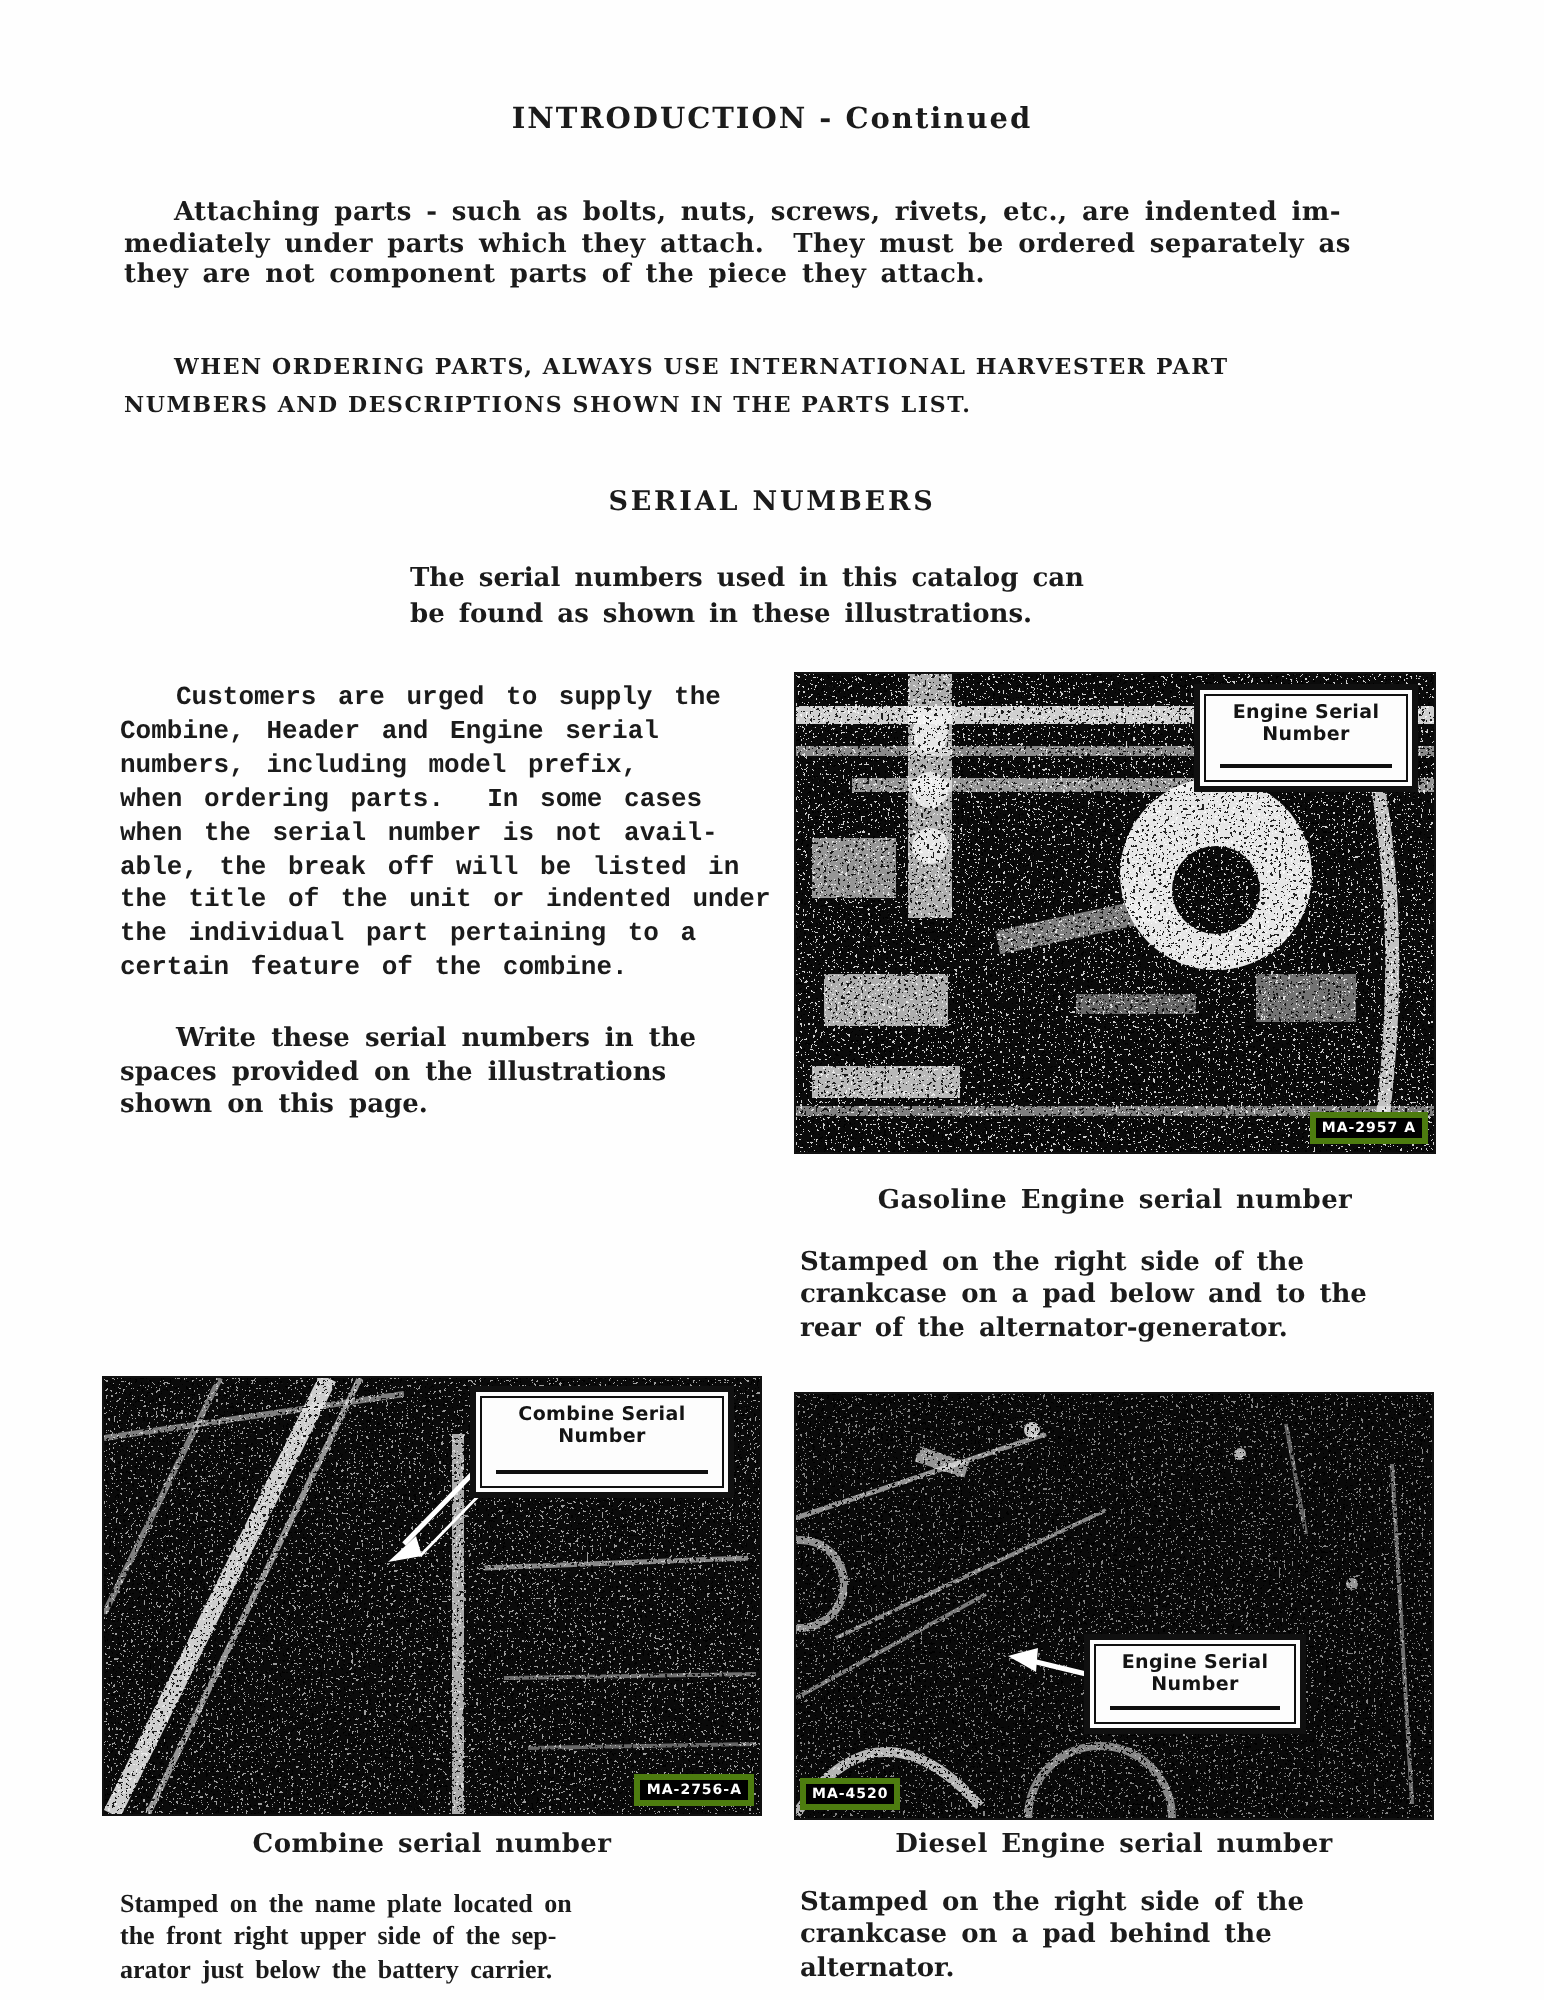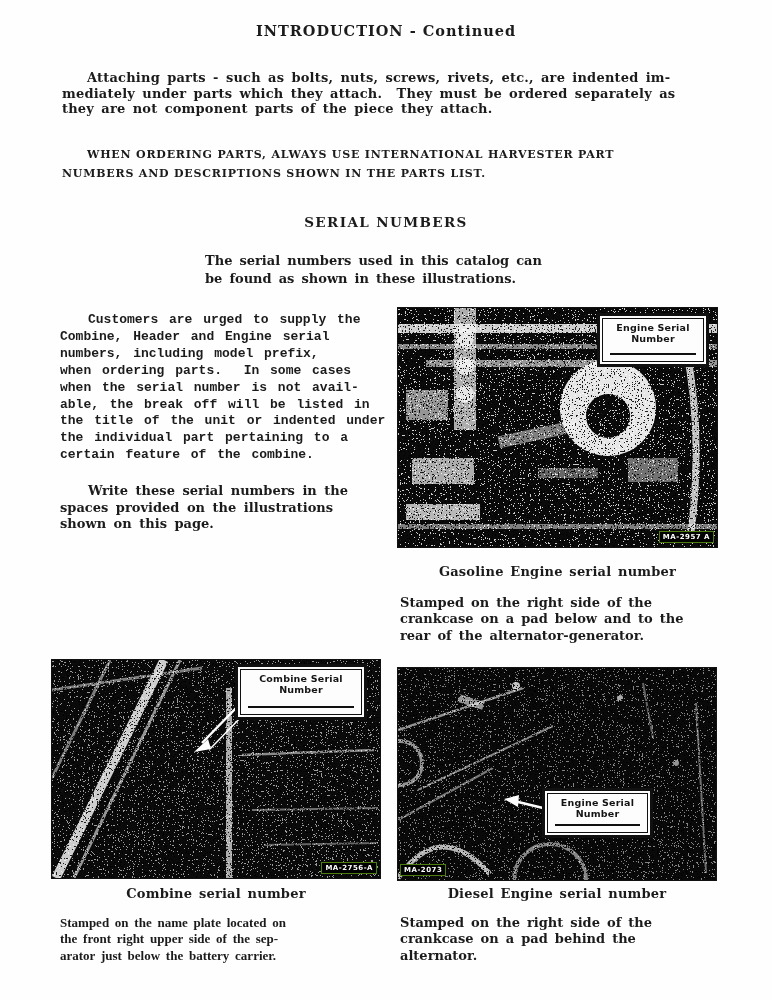--- a/index.html
+++ b/index.html
@@ -2,21 +2,21 @@
 <html><head>
 <meta charset="utf-8">
 <style>
   html,body { margin:0; padding:0; background:#e8e8e4; }
   .page {
     position:relative; width:772px; height:1000px; margin:0 auto;
     background:#fefefe; color:#1b1b1b;
     font-family:"DejaVu Serif", serif; font-weight:700;
     overflow:hidden;
   }
-  .abs { position:absolute; }
+  .abs { position:absolute;margin-top:29px; }
   .ml { white-space:pre-wrap; }
   .title { left:0; right:0; top:22px; text-align:center; font-size:14.5px; letter-spacing:1px; }
   .para-attaching { left:62px; top:70px; width:680px; font-size:13px; line-height:15.6px;
                     text-indent:25px; letter-spacing:.2px; word-spacing:2.5px; }
   .para-ordering  { left:62px; top:146px; width:690px; font-size:11px; line-height:18.5px;
                     text-indent:25px; letter-spacing:.8px; }
   .serial-heading { left:0; right:0; top:214px; text-align:center; font-size:13.5px; letter-spacing:1.4px; }
   .serial-subtext { left:205px; top:252px; font-size:13px; line-height:18px; word-spacing:2.5px; }
   .para-customers { left:60px; top:312px; width:345px; font-size:13px; line-height:16.9px;
                     text-indent:28px; word-spacing:3px;font-family:Liberation Mono, monospace; }
@@ -25,21 +25,21 @@
   .photo { background:#b91c1c; outline:1px solid #111; }
   .photo svg { display:block; width:100%; height:100%; }
   .serial-box { position:absolute; background:#fdfdfd; border:3px solid #101010; box-sizing:border-box; }
   .serial-box-inner { position:absolute; inset:2px; border:1px solid #101010; }
   .serial-box-label { position:absolute; top:3px; left:0; right:0; text-align:center;
                       font-family:"DejaVu Sans", sans-serif; font-weight:700;
                       font-size:9.5px; letter-spacing:.2px; color:#141414; }
   .serial-blank { position:absolute; left:7px; right:7px; bottom:6px; border-bottom:2px solid #101010; }
   .photo-tag { position:absolute; background:#000; color:#fff;
                font-family:"DejaVu Sans", sans-serif; font-weight:700; font-size:7px;
-               letter-spacing:.5px; padding:1px 3px; border:1px solid #4d7c0f; }
+               letter-spacing:.5px; padding:1px 3px; border:3px solid #4d7c0f; }
   .tag-br { right:3px; bottom:4px; }
   .tag-bl { left:2px; bottom:4px; }
   .caption { text-align:center; font-size:13px; letter-spacing:.2px; word-spacing:2px; }
   .figdesc { font-size:13px; line-height:16.4px; word-spacing:2.5px; }
   .cap-gasoline { left:398px; top:564px; width:319px; }
   .desc-gasoline{ left:400px; top:595px; width:310px; }
   .photo-gasoline { left:398px; top:308px; width:319px; height:239px; }
   .photo-combine  { left:52px;  top:660px; width:328px; height:218px; }
   .photo-diesel   { left:398px; top:668px; width:318px; height:212px; }
   .cap-combine  { left:52px; top:886px; width:328px; }
@@ -196,20 +196,20 @@
         <line x1="145" y1="140" x2="116" y2="133" stroke="#fff" stroke-width="2.5"></line>
         <polygon points="106,131 121,127 120,139" fill="#fff"></polygon>
       </g>
     </svg>
     <div class="serial-box" style="left:144px;top:120px;width:111px;height:50px;">
       <div class="serial-box-inner">
         <div class="serial-box-label">Engine Serial Number</div>
         <div class="serial-blank"></div>
       </div>
     </div>
-    <span class="photo-tag tag-bl">MA-2073</span>
+    <span class="photo-tag tag-bl">MA-4520</span>
   </div>
   <div class="abs caption cap-diesel">Diesel Engine serial number</div>
   <div class="abs ml figdesc desc-diesel">Stamped on the right side of the
 crankcase on a pad behind the
 alternator.</div>
 
 </div>
 
 </body></html>

